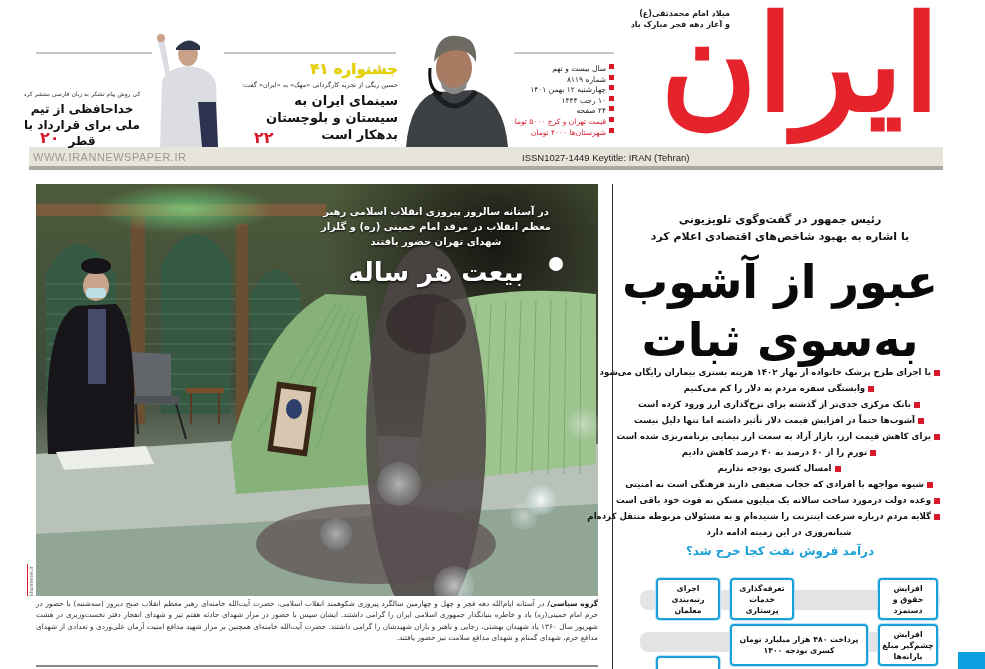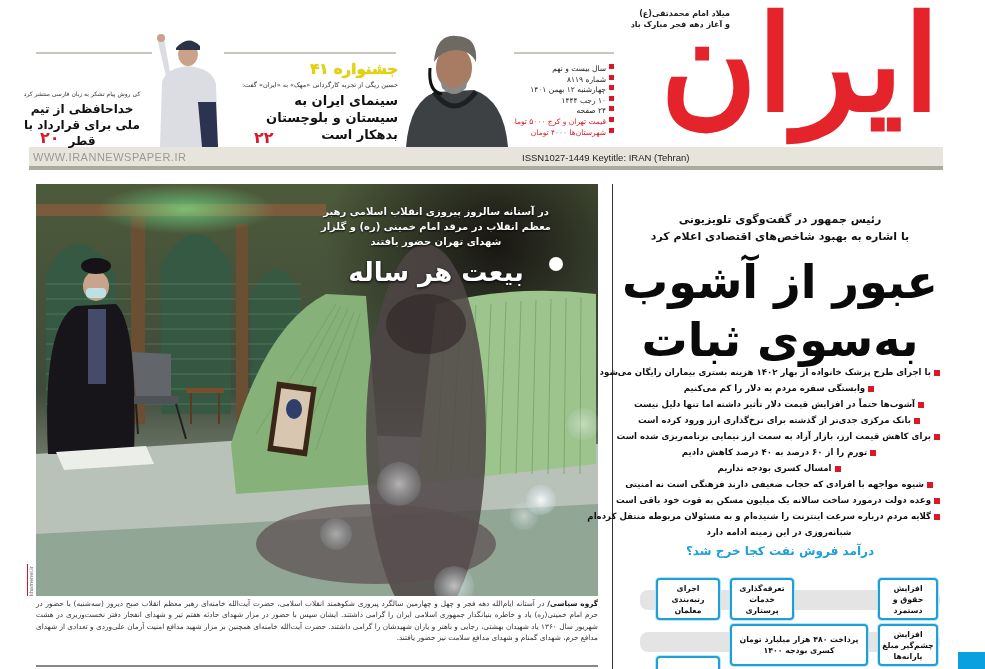--- a/index.html
+++ b/index.html
@@ -240,22 +240,22 @@
   </div>
   <div class="lead-head">
     <div>عبور از آشوب</div>
     <div>به‌سوی ثبات</div>
   </div>
 </section>
 
 <div class="bullets">
   <span class="b"><span class="sq"></span><span>با اجرای طرح پزشک خانواده از بهار ۱۴۰۲ هزینه بستری بیماران رایگان می‌شود</span></span>
   <span class="b"><span class="sq"></span><span>وابستگی سفره مردم به دلار را کم می‌کنیم</span></span>
+  <span class="b"><span class="sq"></span><span>بانک مرکزی جدی‌تر از گذشته برای نرخ‌گذاری ارز ورود کرده است</span></span>
   <span class="b"><span class="sq"></span><span>آشوب‌ها حتماً در افزایش قیمت دلار تأثیر داشته اما تنها دلیل نیست</span></span>
-  <span class="b"><span class="sq"></span><span>بانک مرکزی جدی‌تر از گذشته برای نرخ‌گذاری ارز ورود کرده است</span></span>
   <span class="b"><span class="sq"></span><span>برای کاهش قیمت ارز، بازار آزاد به سمت ارز نیمایی برنامه‌ریزی شده است</span></span>
   <span class="b"><span class="sq"></span><span>تورم را از ۶۰ درصد به ۴۰ درصد کاهش دادیم</span></span>
   <span class="b"><span class="sq"></span><span>امسال کسری بودجه نداریم</span></span>
   <span class="b"><span class="sq"></span><span>شیوه مواجهه با افرادی که حجاب ضعیفی دارند فرهنگی است نه امنیتی</span></span>
   <span class="b"><span class="sq"></span><span>وعده دولت درمورد ساخت سالانه یک میلیون مسکن به قوت خود باقی است</span></span>
   <span class="b"><span class="sq"></span><span>گلایه مردم درباره سرعت اینترنت را شنیده‌ام و به مسئولان مربوطه منتقل کرده‌ام</span></span>
   <span class="cont">شبانه‌روزی در این زمینه ادامه دارد</span>
 </div>
 
 <div class="oil-q">درآمد فروش نفت کجا خرج شد؟</div>

